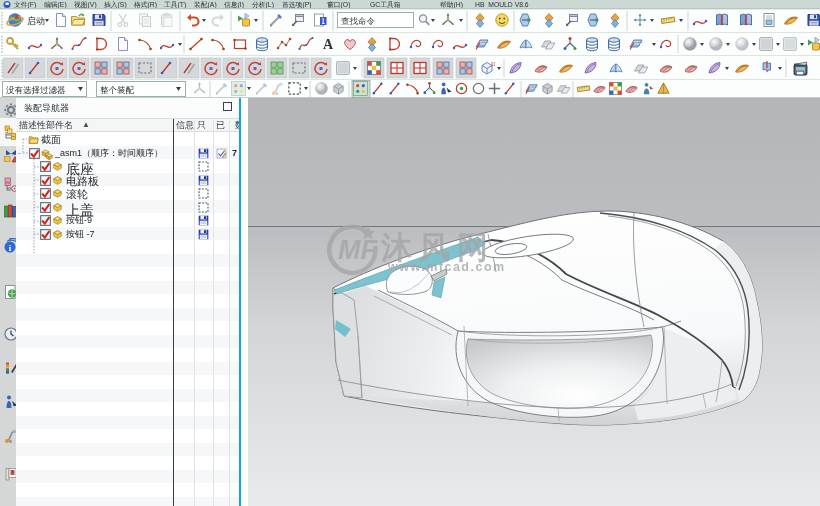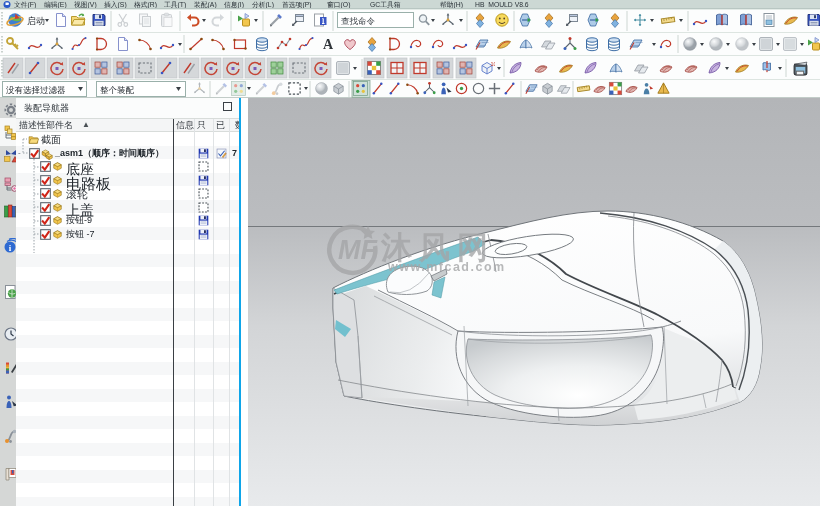--- a/index.html
+++ b/index.html
@@ -720,21 +720,21 @@
         <path d="M3 8l4 4.5L13.5 3" fill="none" stroke="#d02418" stroke-width="3"></path>
       </svg>
       <svg width="12" height="12" viewBox="0 0 16 16" style="position:absolute;left:25px;top:49.5px" xmlns="http://www.w3.org/2000/svg">
         <path d="M1.5 5L6 2.5 10.5 5 6 7.5z" fill="#f7da7c" stroke="#8a6a14" stroke-width=".7"></path>
         <path d="M1.5 5v4L6 11.5v-4z" fill="#e8b43c" stroke="#8a6a14" stroke-width=".7"></path>
         <path d="M10.5 5v4L6 11.5v-4z" fill="#f2c64e" stroke="#8a6a14" stroke-width=".7"></path>
         <path d="M7 10l4-2.2 4 2.2L11 12.2z" fill="#f7da7c" stroke="#8a6a14" stroke-width=".7"></path>
         <path d="M7 10v3.3l4 2.2v-3.3z" fill="#e8b43c" stroke="#8a6a14" stroke-width=".7"></path>
         <path d="M15 10v3.3l-4 2.2v-3.3z" fill="#f2c64e" stroke="#8a6a14" stroke-width=".7"></path>
       </svg>
-      <span style="position:absolute;left:39px;top:49.5px;font-size:9px;font-weight:bold;color:#20262c">_asm1（顺序：时间顺序）</span>
+      <span style="position:absolute;left:39px;top:49.5px;font-size:9px;font-weight:normal;color:#20262c">_asm1（顺序：时间顺序）</span>
       <svg width="11" height="11" viewBox="0 0 16 16" style="position:absolute;left:182px;top:49.5px" xmlns="http://www.w3.org/2000/svg">
         <path d="M1 1h14v14H1z" fill="#2038b0"></path>
         <rect x="3.5" y="1" width="9" height="5.5" fill="#eef1f8"></rect>
         <rect x="8.8" y="1.8" width="2.6" height="4" fill="#1a2356"></rect>
         <rect x="2.5" y="8.2" width="11" height="6.8" fill="#eef1f8"></rect>
         <path d="M4 10h8M4 12h8" stroke="#9aa6c8" stroke-width=".8"></path>
       </svg>
       <svg width="11" height="11" viewBox="0 0 16 16" style="position:absolute;left:200px;top:49.5px" xmlns="http://www.w3.org/2000/svg">
         <rect x="1.5" y="1.5" width="13" height="13" fill="#f6f8fb" stroke="#8a94b8"></rect>
         <path d="M3.5 8l3 3.5L12.5 4" fill="none" stroke="#3a62b8" stroke-width="1.6"></path>
@@ -756,21 +756,21 @@
       </svg>
       <svg width="11" height="11" viewBox="0 0 16 16" style="position:absolute;left:24px;top:76.5px" xmlns="http://www.w3.org/2000/svg">
         <rect x="1" y="1" width="14" height="14" fill="#fff" stroke="#5a646e" stroke-width="1.6"></rect>
         <path d="M3 8l4 4.5L13.5 3" fill="none" stroke="#d02418" stroke-width="3"></path>
       </svg>
       <svg width="11" height="11" viewBox="0 0 16 16" style="position:absolute;left:36px;top:76.5px" xmlns="http://www.w3.org/2000/svg">
         <path d="M2.5 5.5L8 2.5l5.5 3v5L8 13.5l-5.5-3z" fill="#f2c64e" stroke="#8a6a14" stroke-width=".8"></path>
         <path d="M2.5 5.5L8 8l5.5-2.5M8 8v5.5" fill="none" stroke="#c89a28" stroke-width=".8"></path>
         <path d="M2.5 5.5L8 2.5l5.5 3L8 8z" fill="#f7da7c" stroke="#8a6a14" stroke-width=".8"></path>
       </svg>
-      <span style="position:absolute;left:50px;top:76.5px;font-size:15px;color:#20262c">电路板</span>
+      <span style="position:absolute;left:50px;top:76.5px;font-size:11px;color:#20262c">电路板</span>
       <svg width="11" height="11" viewBox="0 0 16 16" style="position:absolute;left:182px;top:76.5px" xmlns="http://www.w3.org/2000/svg">
         <path d="M1 1h14v14H1z" fill="#2038b0"></path>
         <rect x="3.5" y="1" width="9" height="5.5" fill="#eef1f8"></rect>
         <rect x="8.8" y="1.8" width="2.6" height="4" fill="#1a2356"></rect>
         <rect x="2.5" y="8.2" width="11" height="6.8" fill="#eef1f8"></rect>
         <path d="M4 10h8M4 12h8" stroke="#9aa6c8" stroke-width=".8"></path>
       </svg>
       <svg width="11" height="11" viewBox="0 0 16 16" style="position:absolute;left:24px;top:90.0px" xmlns="http://www.w3.org/2000/svg">
         <rect x="1" y="1" width="14" height="14" fill="#fff" stroke="#5a646e" stroke-width="1.6"></rect>
         <path d="M3 8l4 4.5L13.5 3" fill="none" stroke="#d02418" stroke-width="3"></path>

